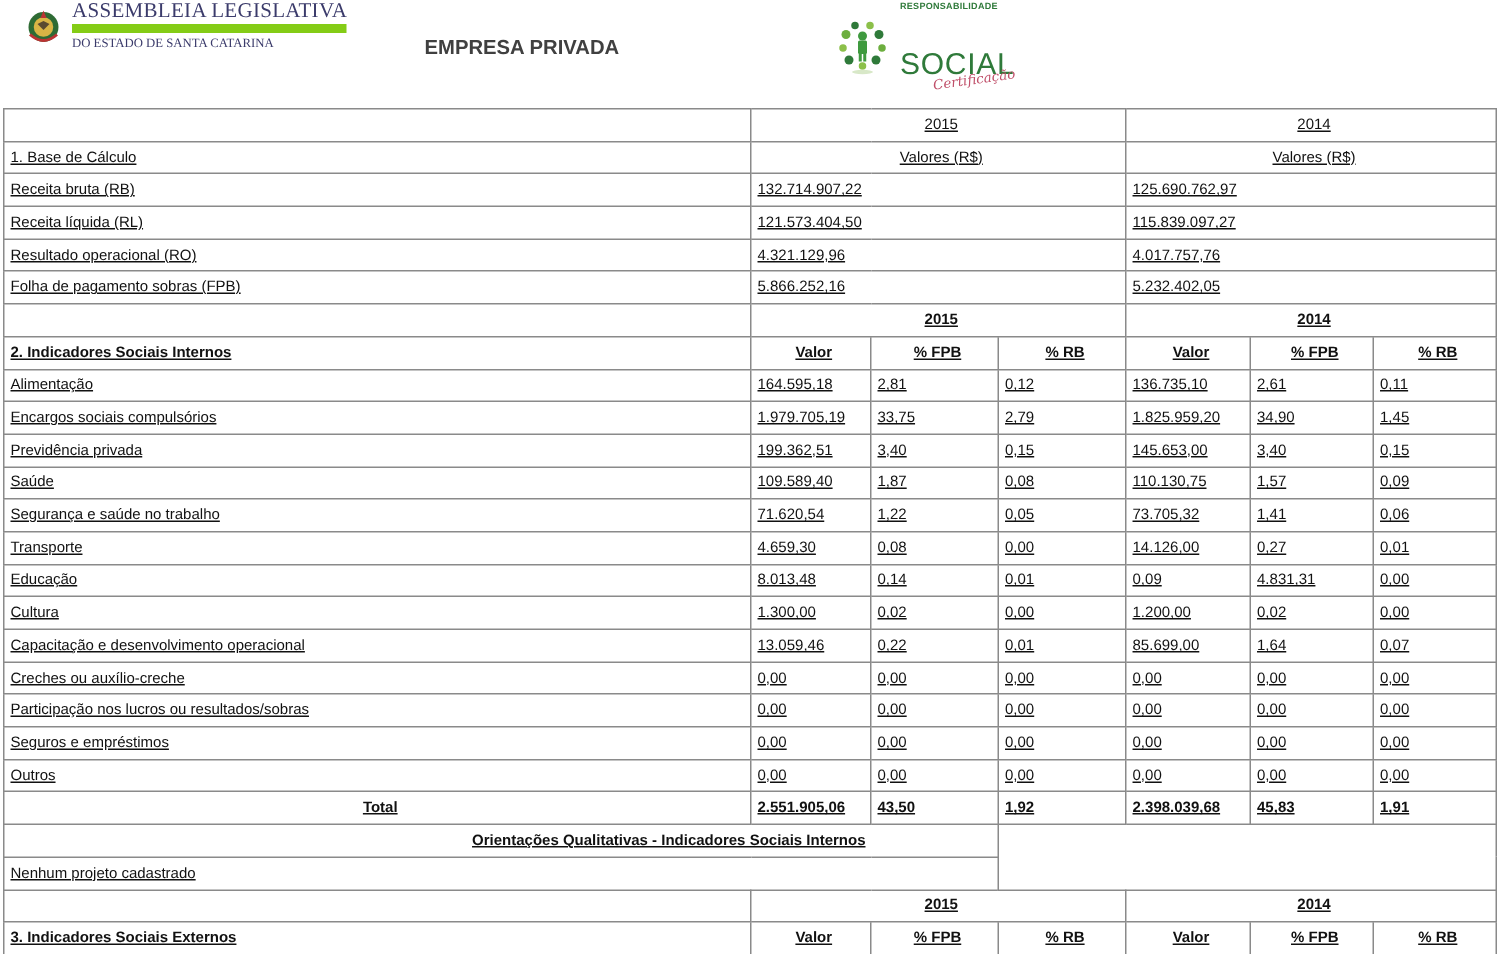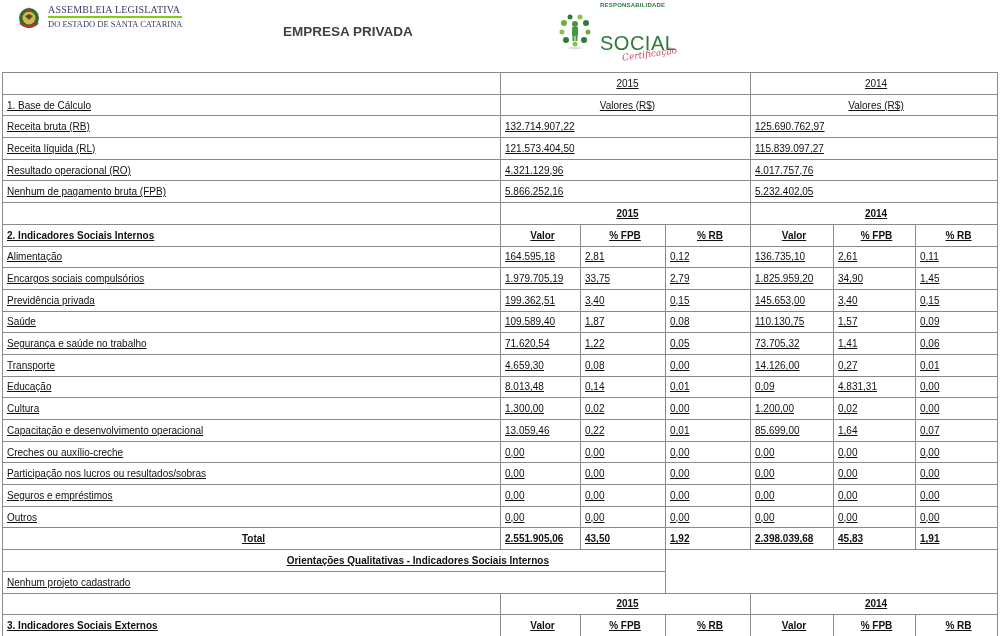--- a/index.html
+++ b/index.html
@@ -1,21 +1,21 @@
 <!DOCTYPE html>
 <html><head>
 <meta charset="utf-8">
 <style>
   html, body { margin: 0; padding: 0; background: #ffffff; }
   body { width: 1000px; height: 636px; overflow: hidden; position: relative; font-family: "Liberation Sans", sans-serif; color: #111; }
   .header { position: absolute; left: 0; top: 0; width: 1000px; height: 72px; }
   .alesc-logo { position: absolute; left: 16px; top: 2px; height: 30px; display: flex; align-items: center; }
   .crest { width: 26px; height: 28px; position: relative; }
   .alesc-text { margin-left: 6px; font-family: "Liberation Serif", serif; color: #3b3b6b; line-height: 1; }
-  .alesc-text .l1 { font-size: 10px; letter-spacing: 0.2px; border-bottom: 2px solid #84cc16; padding-bottom: 1px; }
+  .alesc-text .l1 { font-size: 14px; letter-spacing: 0.2px; border-bottom: 6px solid #84cc16; padding-bottom: 1px; }
   .alesc-text .l2 { font-size: 8.5px; margin-top: 2px; }
   .page-title { position: absolute; left: 283px; top: 24px; font-size: 13.5px; font-weight: bold; color: #404040; }
   .rs-logo { position: absolute; left: 556px; top: 2px; display: flex; align-items: center; }
   .rs-globe { width: 38px; height: 40px; }
   .rs-text { margin-left: 6px; line-height: 1; }
   .rs-text .t1 { font-size: 6px; font-weight: bold; color: #2f7a3a; letter-spacing: 0.2px; }
   .rs-text .t2 { font-size: 20px; font-weight: normal; color: #2f7a3a; letter-spacing: 0.5px; margin-top: 25px; }
   .rs-text .t3 { font-family: "DejaVu Serif", serif; font-style: italic; font-size: 9px; color: #c0506a; margin-left: 22px; margin-top: -3px; transform: rotate(-8deg); }
 
   table.report { position: absolute; left: 2px; top: 72px; width: 995px; border-collapse: collapse; table-layout: fixed; font-size: 10px; text-decoration: underline; }
@@ -102,21 +102,21 @@
       <td>Receita líquida (RL)</td>
       <td colspan="3">121.573.404,50</td>
       <td colspan="3">115.839.097,27</td>
     </tr>
     <tr>
       <td>Resultado operacional (RO)</td>
       <td colspan="3">4.321.129,96</td>
       <td colspan="3">4.017.757,76</td>
     </tr>
     <tr>
-      <td>Nenhum de pagamento bruta (FPB)</td>
+      <td>Folha de pagamento sobras (FPB)</td>
       <td colspan="3">5.866.252,16</td>
       <td colspan="3">5.232.402,05</td>
     </tr>
 
     <tr>
       <td></td>
       <td colspan="3" class="c b">2015</td>
       <td colspan="3" class="c b">2014</td>
     </tr>
     <tr>
@@ -252,21 +252,21 @@
     <tr>
       <td class="r b">Total</td>
       <td class="b">2.551.905,06</td>
       <td class="b">43,50</td>
       <td class="b">1,92</td>
       <td class="b">2.398.039,68</td>
       <td class="b">45,83</td>
       <td class="b">1,91</td>
     </tr>
     <tr>
-      <td colspan="3" class="b" style="text-align:right;padding-right:116px;">Orientações Qualitativas - Indicadores Sociais Internos</td>
+      <td colspan="3" class="b" style="text-align:right;padding-right:88px;">Orientações Qualitativas - Indicadores Sociais Internos</td>
       <td colspan="4" rowspan="2" class="empty-right" style="border-top:1px solid #8a8a8a;border-right:1px solid #8a8a8a;border-bottom:1px solid #8a8a8a;"></td>
     </tr>
     <tr>
       <td colspan="3">Nenhum projeto cadastrado</td>
     </tr>
 
     <tr>
       <td></td>
       <td colspan="3" class="c b">2015</td>
       <td colspan="3" class="c b">2014</td>

